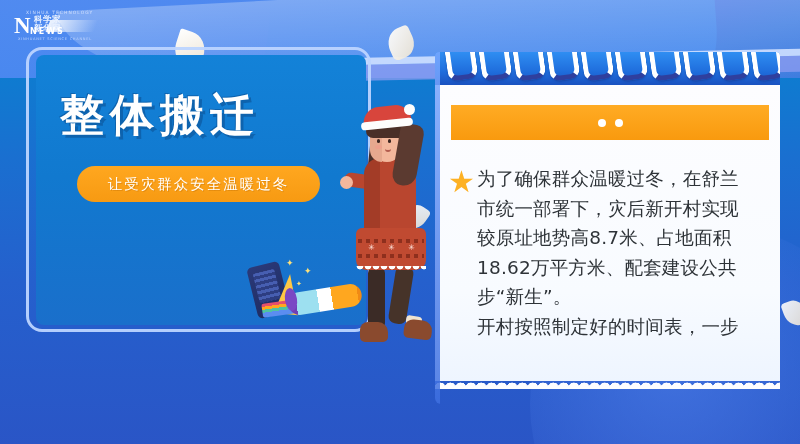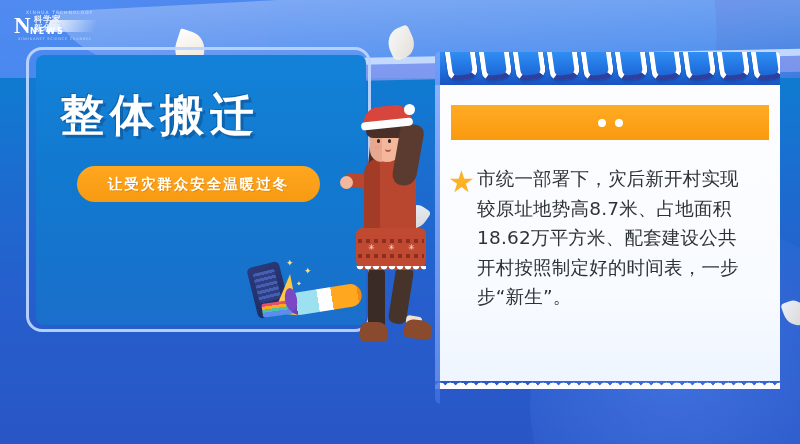--- a/index.html
+++ b/index.html
@@ -108,21 +108,21 @@
     letter-spacing:6px;white-space:nowrap;
     text-shadow:3px 3px 0 #0e63ae, -1px -1px 0 #0e63ae;
     font-family:"DejaVu Sans","Liberation Sans",sans-serif;
   }
   .title-pill{
     position:absolute;left:77px;top:166px;width:243px;height:36px;
     background:linear-gradient(180deg,#ffa71f 0%,#f79a12 100%);
     border-radius:18px;display:flex;align-items:center;justify-content:center;
   }
   .title-pill span{
-    font-size:14.5px;font-weight:700;color:#ffffff;letter-spacing:2px;
+    font-size:14.5px;font-weight:400;color:#ffffff;letter-spacing:2px;
     text-shadow:1px 1px 0 rgba(180,100,0,.35);
   }
 
   
   .figure{position:absolute;left:330px;top:108px;width:110px;height:240px;}
   .f{position:absolute;}
   .hair-back{left:38px;top:18px;width:44px;height:80px;background:#4a2f28;
     border-radius:24px 22px 30px 26px;transform:rotate(6deg);}
   .head{left:40px;top:14px;width:34px;height:40px;background:#f3b79c;border-radius:17px/20px;}
   .face-shadow{left:40px;top:14px;width:12px;height:40px;background:#e6a88e;border-radius:17px 0 0 20px;}
@@ -348,20 +348,21 @@
   </div>
 
   <div class="nb-banner">
     <div class="dot"></div>
     <div class="dot"></div>
   </div>
 
   <div class="star-bullet">★</div>
 
   <div class="nb-body" id="nb-body">
+      <span class="indent">为了确保群众温暖过冬，在舒兰</span>
       <span class="indent">市统一部署下，灾后新开村实现</span>
       <span class="indent">较原址地势高8.7米、占地面积</span>
       <span class="indent">18.62万平方米、配套建设公共</span>
+      <span class="indent">步“新生”。</span>
       <span class="indent">开村按照制定好的时间表，一步</span>
-      <span class="indent">步“新生”。</span>
     </div>
 
 </div>
 
 </body></html>

